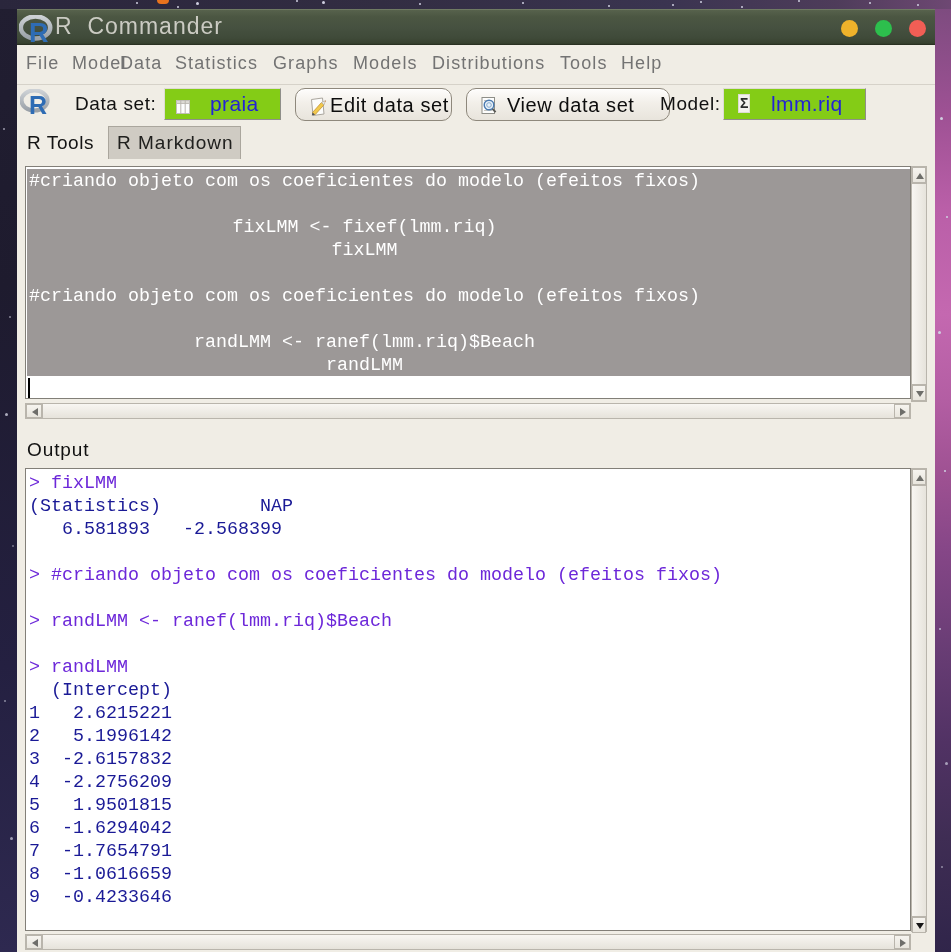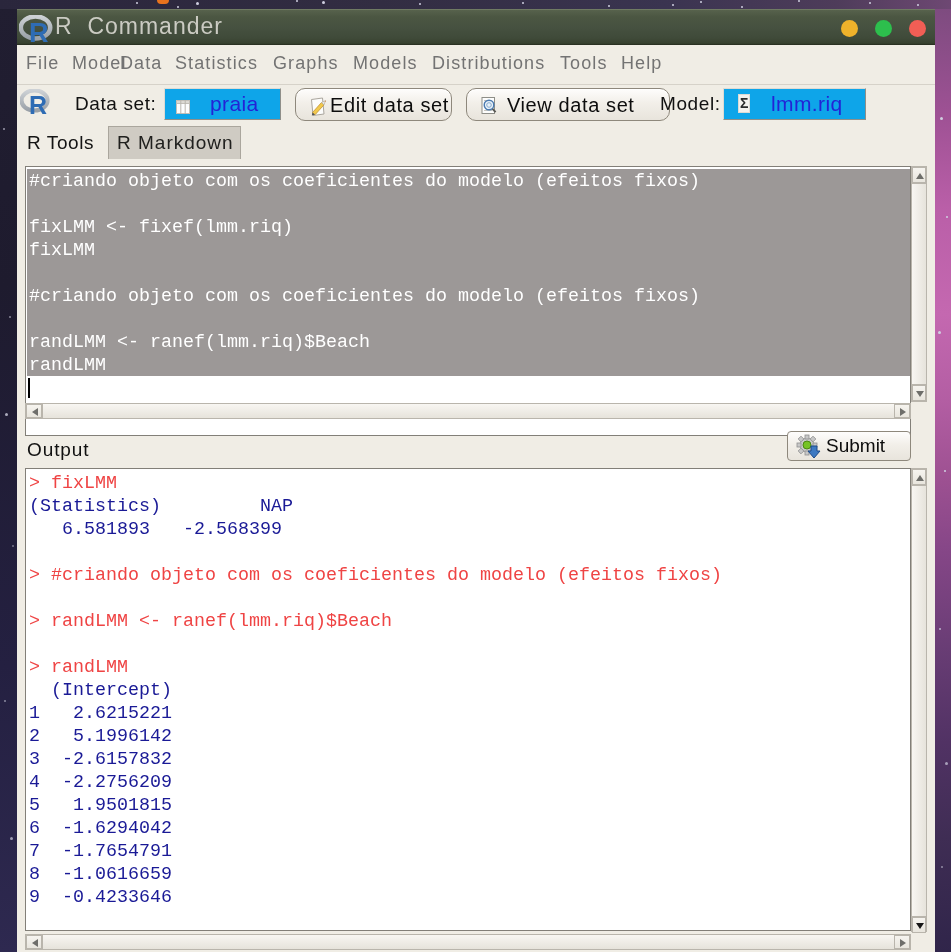--- a/index.html
+++ b/index.html
@@ -23,36 +23,36 @@
 #c1 { left:824px; background:#efb22b; }
 #c2 { left:858px; background:#2dbf4d; }
 #c3 { left:892px; background:#f15e55; }
 
 #menubar { position:absolute; left:0; top:37px; width:918px; height:38px; background:#f0ede5; }
 .mi { position:absolute; top:7px; font-size:18px; letter-spacing:1.1px; color:#737373; }
 #menuline { position:absolute; left:0; top:75px; width:918px; height:1px; background:#d6d2c9; }
 
 #toolbar { position:absolute; left:0; top:76px; width:918px; height:42px; background:#f0ede5; }
 .lbl { position:absolute; font-size:19px; letter-spacing:0.6px; color:#111; top:8px; }
-.flatbtn { position:absolute; top:3px; height:32px; border:1px solid #dedbd4; border-right-color:#8f8f89; border-bottom-color:#8f8f89; background:#0ea5e9; }
+.flatbtn { position:absolute; top:3px; height:32px; border:1px solid #dedbd4; border-right-color:#8f8f89; border-bottom-color:#8f8f89; background:#84cc16; }
 .blue { color:#2323d6; font-size:21px; letter-spacing:0.4px; }
 .raisedbtn { position:absolute; top:3px; height:33px; border:1px solid #8e887c; border-radius:10px;
   background:linear-gradient(#fefdfc, #f2efe9 45%, #e8e4dc); box-shadow:inset 0 1px 0 #fff; }
 .btntext { font-size:20px; letter-spacing:0.6px; color:#0d0d0d; }
 
 #tabs { position:absolute; left:0; top:117px; width:918px; height:33px; }
 #tab1 { position:absolute; left:0px; top:1px; width:91px; height:33px; background:#f0ede5; }
 #tab1 span { position:absolute; left:10px; top:5px; font-size:19px; letter-spacing:0.6px; color:#141414; }
 #tab2 { position:absolute; left:91px; top:0px; width:133px; height:33px; background:#cfcbc3;
   border:1px solid #aaa69d; border-bottom:none; }
 #tab2 span { position:absolute; left:8px; top:5px; font-size:19px; letter-spacing:1px; color:#20201e; }
 
 
-#script { position:absolute; left:8px; top:157px; width:886px; height:270px;
-  background:#fff; border:1px solid #827f78; }
+#script { position:absolute; left:8px; top:157px; width:886px; height:233px;
+  background:#fff; border:1px solid #827f78;text-align:center; }
 #scriptsel { position:absolute; left:1px; top:2px; width:883px; height:207px; background:#9c9897; }
 #scriptpre { position:absolute; left:3px; top:3px; font-family:"Liberation Mono", monospace;
   font-size:18.33px; line-height:23px; color:#fff; white-space:pre; }
 #cursor { position:absolute; left:2px; top:211px; width:2px; height:20px; background:#000; }
 
 .vsb { position:absolute; width:16px; background:#ebe8e0; border:1px solid #b9b5ac; }
 .hsb { position:absolute; height:16px; background:#ebe8e0; border:1px solid #b9b5ac; }
 .sbarrow { position:absolute; width:0; height:0; }
 .vthumb { position:absolute; left:0px; width:14px; background:linear-gradient(90deg,#f8f6f2,#e6e3db); border:1px solid #b9b5ac; border-left:none; border-right:none;}
 .hthumb { position:absolute; top:0px; height:14px; background:linear-gradient(#f8f6f2,#e6e3db); border:1px solid #b9b5ac; border-top:none; border-bottom:none;}
@@ -61,21 +61,21 @@
 #outrow { position:absolute; left:0; top:418px; width:918px; height:40px; }
 #outlabel { position:absolute; left:10px; top:12px; font-size:19px; letter-spacing:0.9px; color:#111; }
 #submit { position:absolute; left:770px; top:4px; width:124px; height:30px; border:1px solid #8e887c;
   border-radius:4px; background:linear-gradient(#fefdfc, #f2efe9 45%, #e8e4dc); }
 #submit span { position:absolute; left:38px; top:3px; font-size:19px; color:#0d0d0d; }
 
 #output { position:absolute; left:8px; top:459px; width:886px; height:463px;
   background:#fff; border:1px solid #827f78; }
 #outpre { position:absolute; left:3px; top:3px; font-family:"Liberation Mono", monospace;
   font-size:18.33px; line-height:23px; white-space:pre; }
-.r { color:#ef4444;font-family:Liberation Mono, monospace; }
+.r { color:#6d28d9;font-family:Liberation Mono, monospace; }
 .b { color:#1a1a96; }
 </style>
 </head>
 <body>
 <div id="strip-left"></div>
 <div id="strip-right"></div>
 <div id="strip-top"></div>
 <div id="odot"></div>
 <div class="star" style="left:136px;top:2px;width:2px;height:2px;"></div>
 <div class="star" style="left:177px;top:6px;width:2px;height:2px;"></div>
@@ -223,37 +223,20 @@
       <div class="sbarrow" style="left:5px;top:3px;border-top:4.5px solid transparent;border-bottom:4.5px solid transparent;border-right:6px solid #6e6e6a;"></div>
     </div>
     <div class="hthumb" style="left:16px; width:858px;"></div>
     <div class="abtn" style="left:868px;top:0px;width:16px;height:14px;">
       <div class="sbarrow" style="left:5px;top:3px;border-top:4.5px solid transparent;border-bottom:4.5px solid transparent;border-left:6px solid #6e6e6a;"></div>
     </div>
   </div>
 
   <div id="outrow">
     <span id="outlabel">Output</span>
-    <div id="submit">
-      <svg style="position:absolute;left:8px;top:2px" width="26" height="26" viewBox="0 0 26 26">
-        <g fill="#c8c8c8" stroke="#909090" stroke-width="0.8">
-          <circle cx="11" cy="11" r="7"></circle>
-          <rect x="9" y="1" width="4" height="4"></rect>
-            <rect x="9" y="17" width="4" height="4"></rect>
-          <rect x="1" y="9" width="4" height="4"></rect>
-            <rect x="17" y="9" width="4" height="4"></rect>
-          <rect x="3" y="3" width="4" height="4" transform="rotate(45 5 5)"></rect>
-          <rect x="15" y="3" width="4" height="4" transform="rotate(45 17 5)"></rect>
-          <rect x="3" y="15" width="4" height="4" transform="rotate(45 5 17)"></rect>
-        </g>
-        <circle cx="11" cy="11" r="4" fill="#76c325" stroke="#4a8812"></circle>
-        <path d="M15 12 h6 v5 h3 l-6 7 -6 -7 h3 z" fill="#3d79c2" stroke="#1d4a88" stroke-width="1"></path>
-      </svg>
-      <span>Submit</span>
-    </div>
   </div>
 
   <div id="output">
     <pre id="outpre"><span class="r">&gt; fixLMM</span>
 <span class="b">(Statistics)         NAP </span>
 <span class="b">   6.581893   -2.568399 </span>
 
 <span class="r">&gt; #criando objeto com os coeficientes do modelo (efeitos fixos)</span>
 
 <span class="r">&gt; randLMM &lt;- ranef(lmm.riq)$Beach</span>

